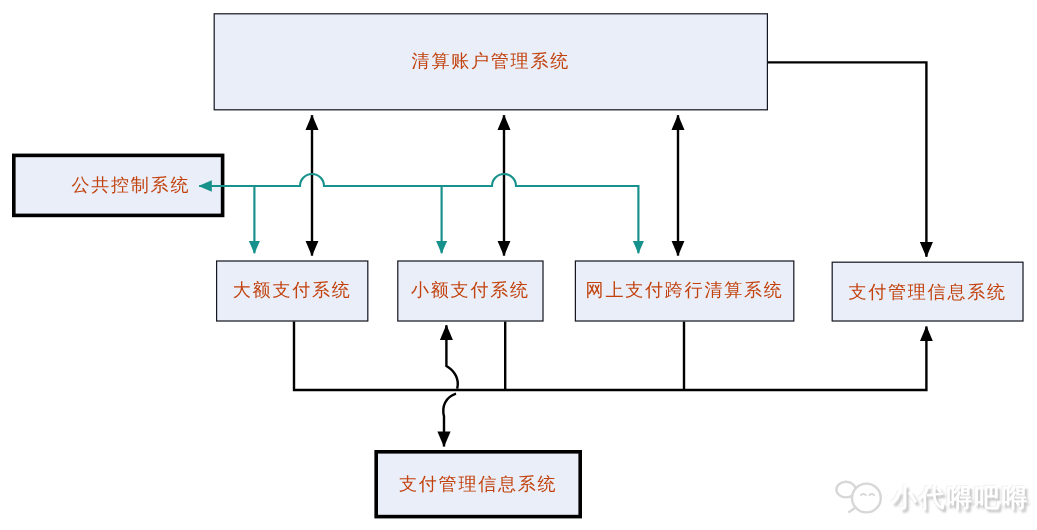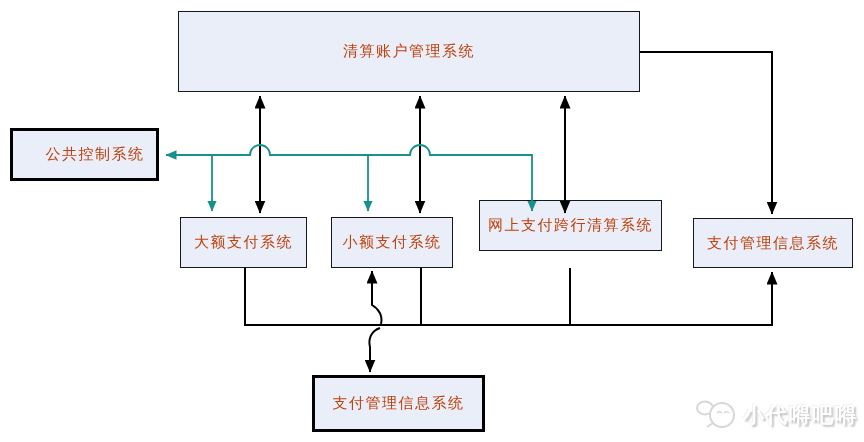--- a/index.html
+++ b/index.html
@@ -9,24 +9,24 @@
   }
   .node{
     position:absolute;background:#e9eef8;border:1.5px solid #16161f;
     display:flex;align-items:center;justify-content:center;
     font-size:15px;color:#c2410c;letter-spacing:1.5px;box-sizing:border-box;
     white-space:nowrap;
   }
   .node.thick{border:3px solid #000000;}
   
   .n-clearing{left:178px;top:11px;width:462px;height:81px;}
-  .n-public {left:10px;top:128px;width:149px;height:53px;padding-left:21px;}
+  .n-public {left:10px;top:128px;width:177px;height:53px;padding-left:21px;}
   .n-hvps   {left:180px;top:217px;width:127px;height:51px;}
   .n-beps   {left:331px;top:217px;width:122px;height:51px;}
-  .n-ibps   {left:479px;top:200px;width:183px;height:51px;}
+  .n-ibps   {left:479px;top:217px;width:183px;height:51px;}
   .n-pmis   {left:693px;top:218px;width:160px;height:50px;justify-content:center;}
   .n-cis    {left:312px;top:375px;width:173px;height:57px;}
   .arrows{position:absolute;left:0;top:0;width:864px;height:442px;pointer-events:none;}
   .watermark{
     position:absolute;right:6px;bottom:6px;display:flex;align-items:center;gap:0;
   }
   .watermark-text{
     font-size:21px;font-weight:bold;letter-spacing:2px;color:#ffffff;
     text-shadow:2px 2px 2px #c2c2c2, -1px -1px 0 #f2f2f2;
   }

